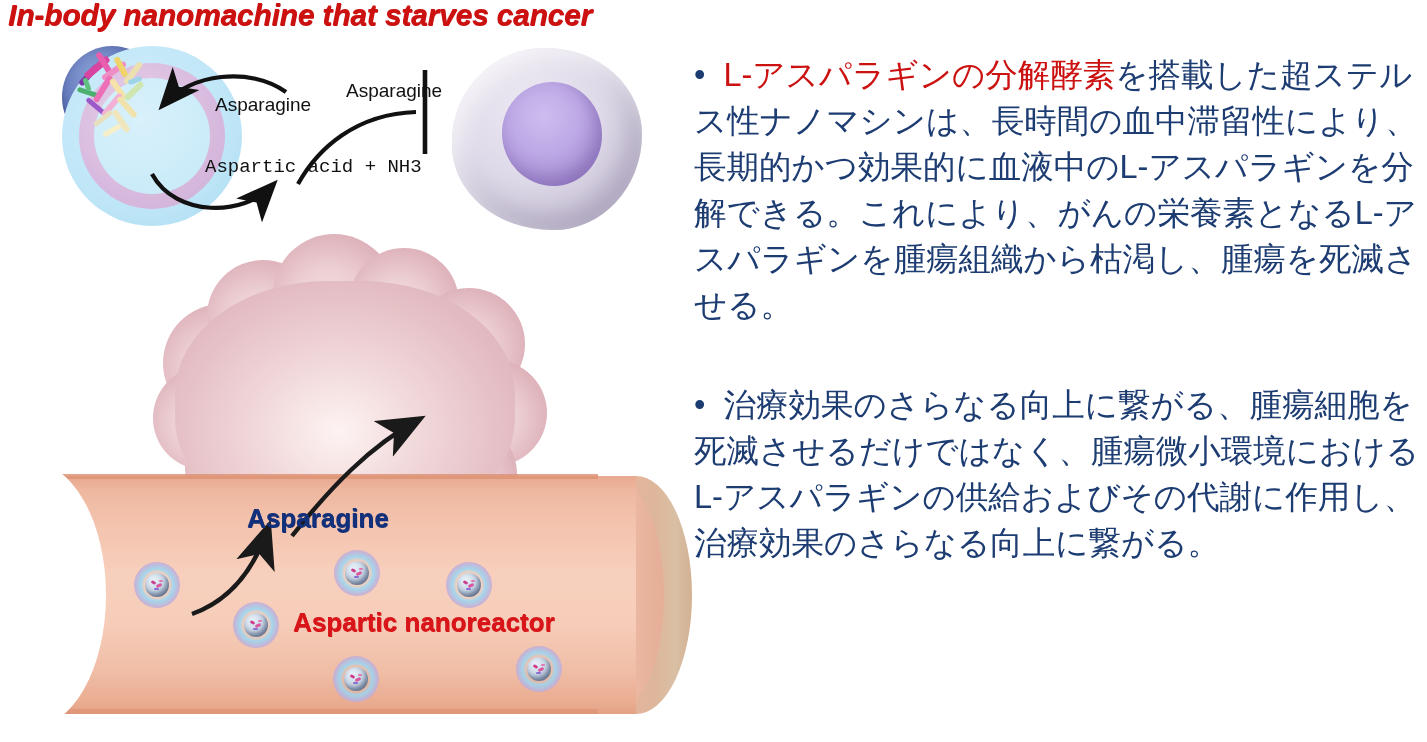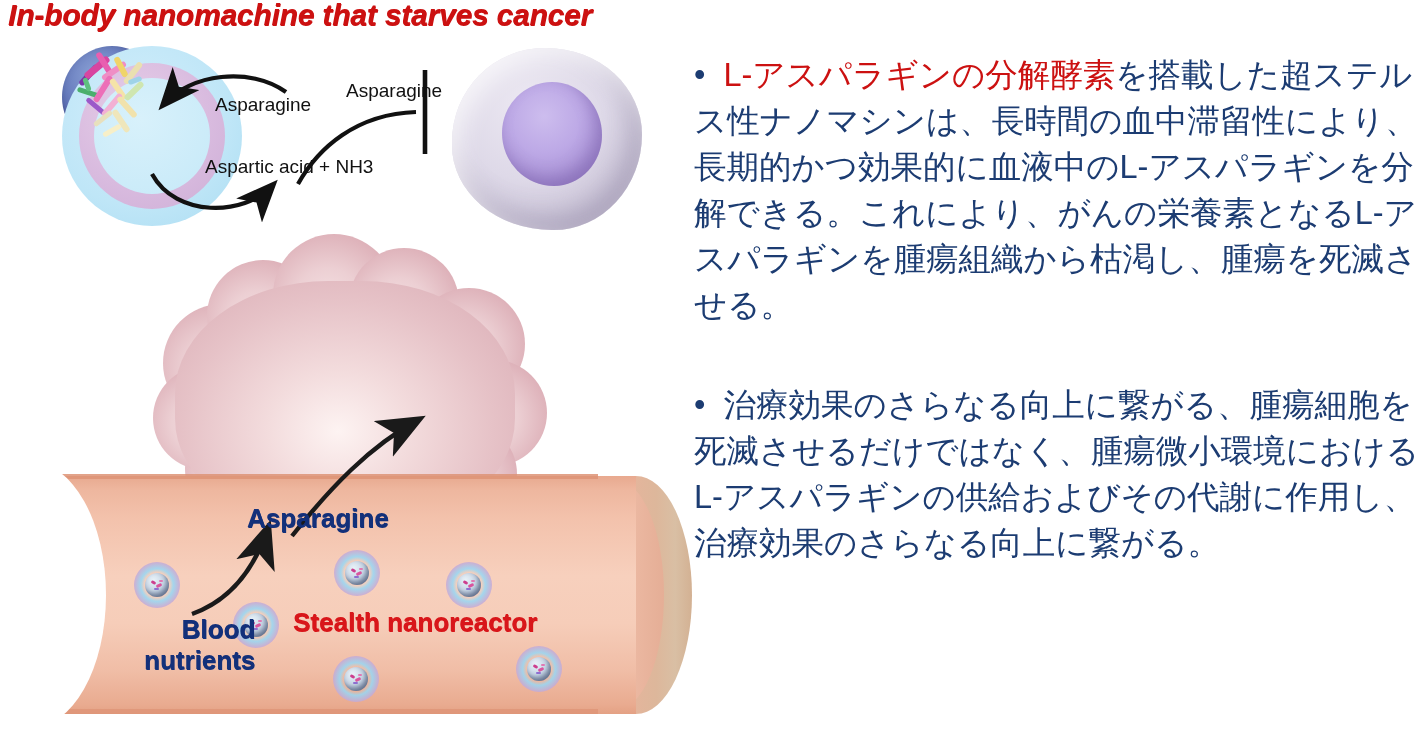--- a/index.html
+++ b/index.html
@@ -81,21 +81,21 @@
 
   
   .sci-label {
     position: absolute;
     color: #111111;
     font-size: 19px;
     white-space: nowrap;
     font-family: "Liberation Sans", sans-serif;
   }
   #lbl-asparagine { left: 215px; top: 58px; }
-  #lbl-aspartic   { left: 205px; top: 120px; }
+  #lbl-aspartic   { left: 205px; top: 120px; font-family: Liberation Mono, monospace; }
   #lbl-starvation { left: 346px; top: 44px; }
 
   
   .cell-outer {
     position: absolute;
     left: 452px;
     top: 12px;
     width: 190px;
     height: 182px;
     background: radial-gradient(circle at 40% 30%, #ece8f2 0%, #ded9e8 45%, #c7c0d4 80%, #b3aac4 100%);
@@ -384,25 +384,21 @@
 
     <div class="cell-outer"></div>
     <div class="cell-bumps"></div>
     <div class="cell-nucleus"></div>
 
     <div class="sci-label" id="lbl-asparagine">Asparagine</div>
     <div class="sci-label" id="lbl-aspartic">Aspartic acid + NH3</div>
     <div class="sci-label" id="lbl-starvation">Asparagine</div>
 
     <div class="fig-label" id="lbl-depletion">Asparagine</div>
-    <div class="fig-label" id="lbl-blood">
-      <div>Blood</div>
-      <div>nutrients</div>
-    </div>
-    <div class="fig-label" id="lbl-stealth">Stealth nanoreactor</div>
+    <div class="fig-label" id="lbl-stealth">Aspartic nanoreactor</div>
 
   </div>
 
   <div id="text-col">
 
     <div class="bullet-para" id="para-1">
       <span class="bullet-mark">•</span>
       <span>&nbsp;</span><span class="hl-red">L-アスパラギンの分解酵素</span><span>を搭載した超ステルス性ナノマシンは、長時間の血中滞留性により、長期的かつ効果的に血液中のL-アスパラギンを分解できる。これにより、がんの栄養素となるL-アスパラギンを腫瘍組織から枯渇し、腫瘍を死滅させる。</span>
     </div>
 

